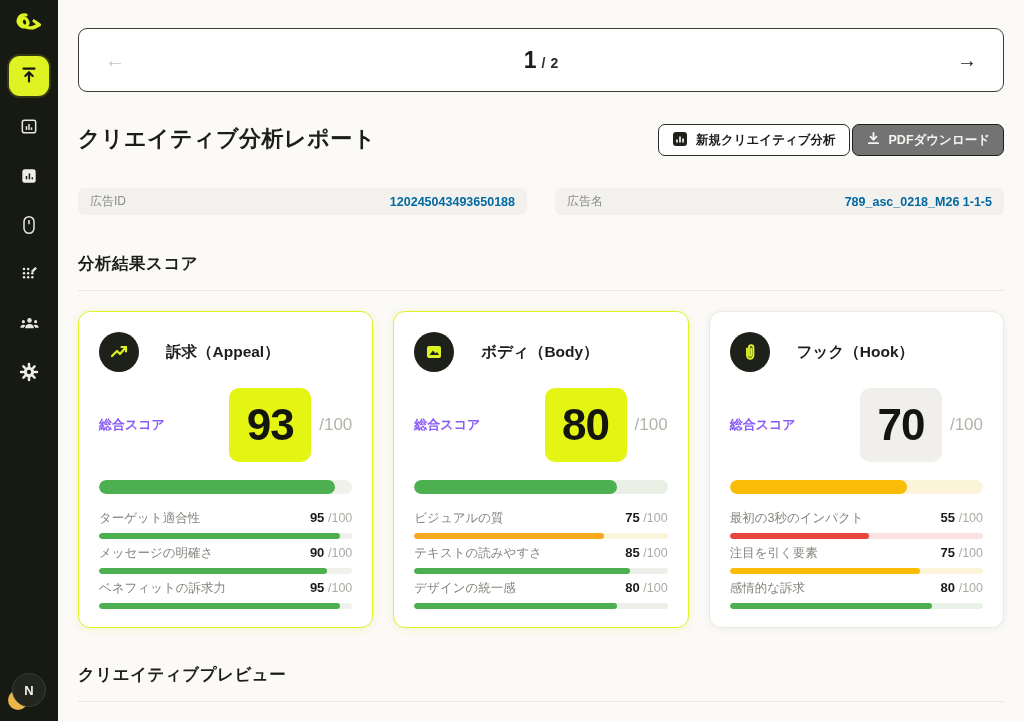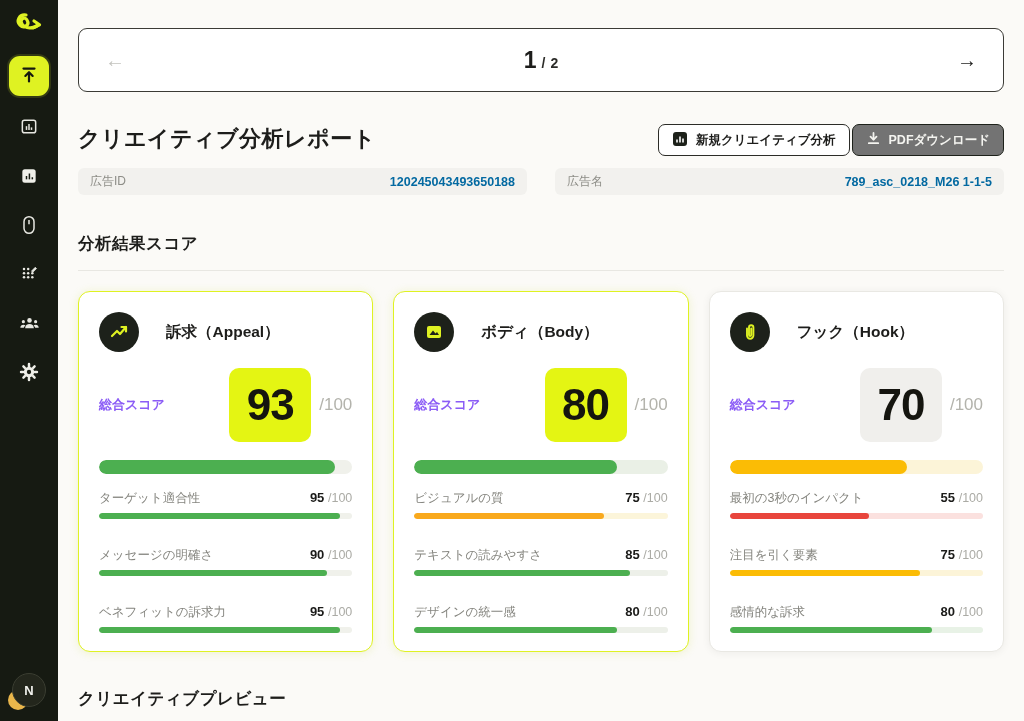--- a/index.html
+++ b/index.html
@@ -27,21 +27,21 @@
   .pag-cur { font-size:23px; font-weight:700; }
   .pag-frac { font-size:14px; font-weight:600; color:#2b2b28; }
 
   .header-row { margin-top:32px; display:flex; align-items:flex-start; justify-content:space-between; }
   .page-title { font-size:22px; font-weight:800; letter-spacing:.5px; }
   .header-actions { display:flex; gap:2px; }
   .btn { display:flex; align-items:center; gap:8px; font-size:12.5px; font-weight:700; border-radius:7px; padding:0 13px; height:32px; cursor:pointer; }
   .btn-outline { background:#fff; border:1.5px solid #2c2c28; color:#1d1d1b; }
   .btn-dark { background:#737373; border:1.5px solid #1d211a; color:#f4f4f0; }
 
-  .fields-row { margin-top:12px; display:flex; gap:28px; }
+  .fields-row { margin-top:32px; display:flex; gap:28px; }
   .field { flex:1; background:#f2f1ee; border-radius:6px; height:27px; display:flex; align-items:center; justify-content:space-between; padding:0 12px; }
   .field-label { font-size:12px; color:#8d8d87; }
   .field-value { font-size:12.5px; font-weight:700; color:#0369a1; }
 
   .section-title { margin-top:38px; font-size:16.5px; font-weight:800; letter-spacing:.5px; }
   .divider { margin-top:15px; border-top:1px solid #e8e7e2; }
 
   
   .cards { margin-top:20px; display:grid; grid-template-columns:repeat(3,1fr); gap:20px; }
   .card { background:#fff; border-radius:12px; padding:20px 20px 18px; border:1.5px solid #e9e8e3; box-shadow:0 1px 8px rgba(40,40,30,.06); }
@@ -49,21 +49,21 @@
   .card-head { display:flex; align-items:center; gap:27px; }
   .card-icon { width:40px; height:40px; border-radius:50%; background:#1d211a; display:flex; align-items:center; justify-content:center; flex:0 0 40px; }
   .card-title { font-size:15.5px; font-weight:800; }
   .score-row { margin-top:16px; display:flex; align-items:center; }
   .score-label { font-size:13px; font-weight:700; color:#8b5cf6; flex:1; }
   .score-badge { width:82px; height:74px; border-radius:10px; background:#e4f513; display:flex; align-items:center; justify-content:center; font-size:44px; font-weight:800; letter-spacing:-1px; color:#15150f; }
   .score-badge.muted { background:#f0efec; }
   .score-denom { font-size:17px; color:#b3b3ac; margin-left:8px; }
   .main-bar { margin-top:18px; height:14px; border-radius:7px; overflow:hidden; }
   .main-bar > i { display:block; height:100%; border-radius:7px; }
-  .subscores { margin-top:16px; display:flex; flex-direction:column; gap:28px; }
+  .subscores { margin-top:16px; display:flex; flex-direction:column; gap:6px; }
   .sub-row-top { display:flex; align-items:baseline; justify-content:space-between; }
   .sub-label { font-size:12.5px; color:#85857f; }
   .sub-val { font-size:13px; font-weight:700; color:#1b1b19; }
   .sub-denom { font-size:12.5px; font-weight:400; color:#ababa5; }
   .sub-bar { margin-top:6px; height:6px; border-radius:3px; overflow:hidden; }
   .sub-bar > i { display:block; height:100%; border-radius:3px; }
 
   .preview-title { margin-top:36px; }
 </style>
 </head>

